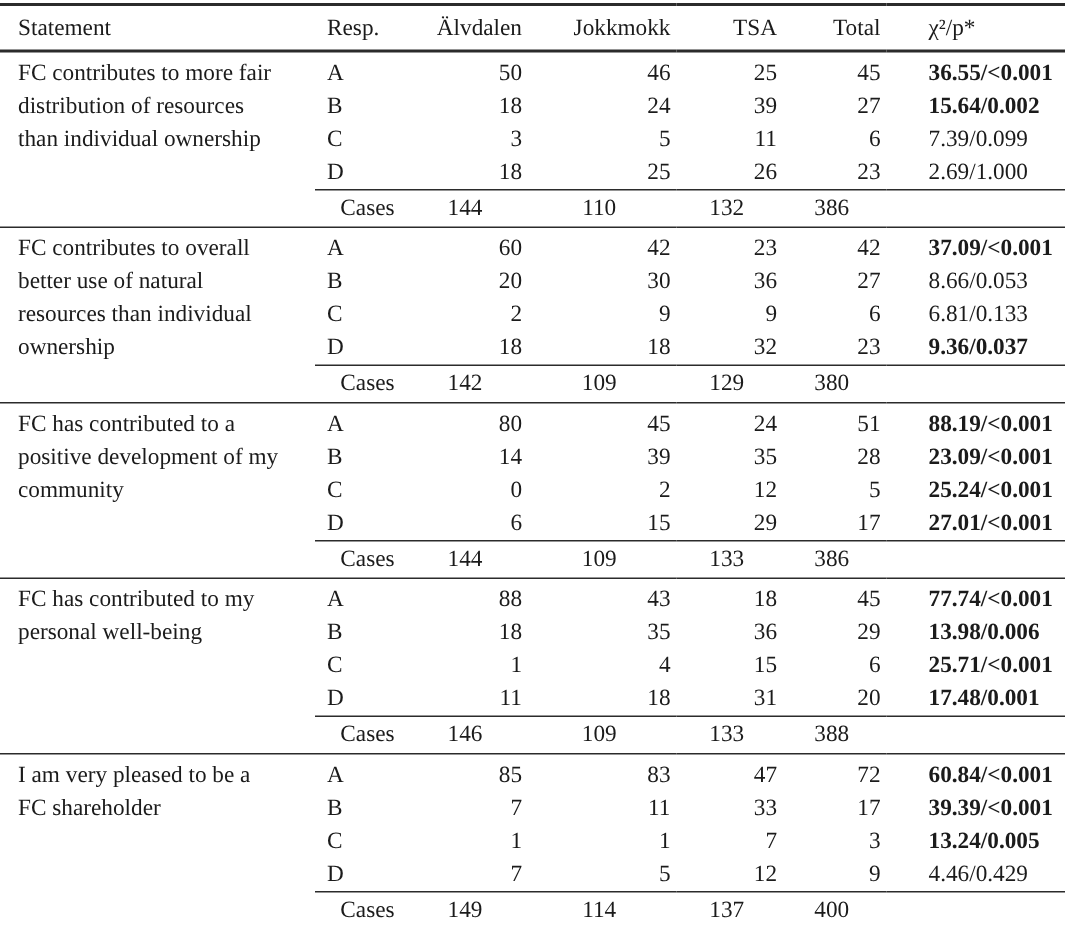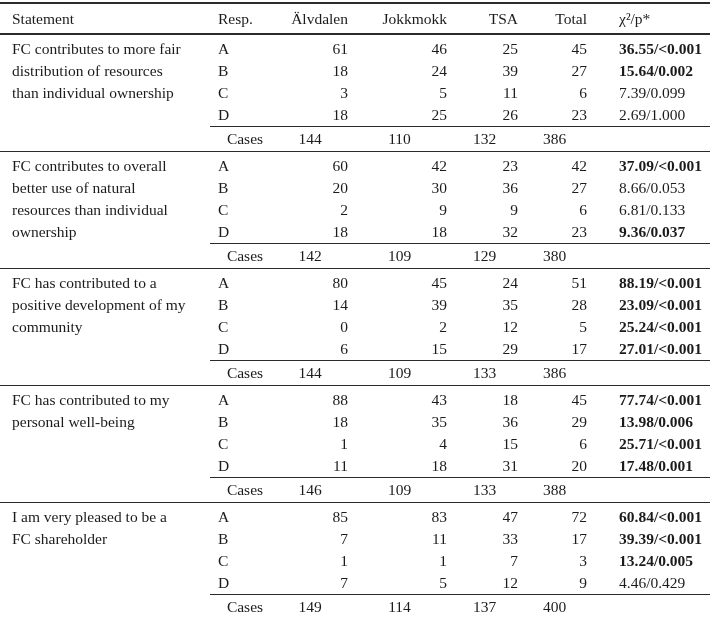--- a/index.html
+++ b/index.html
@@ -81,21 +81,21 @@
         <th class="c-num">Total</th>
         <th class="c-chi">χ²/p*</th>
       </tr>
     </thead>
   <tbody>
         <tr class="first resp-row">
           <td class="stmt c-stmt" rowspan="5">FC contributes to more fair
 distribution of resources
 than individual ownership</td>
           <td class="c-resp">A</td>
-          <td class="c-num">61</td>
+          <td class="c-num">50</td>
           <td class="c-num">46</td>
           <td class="c-num">25</td>
           <td class="c-num">45</td>
           <td class="c-chi bold">36.55/&lt;0.001</td>
         </tr>
         <tr class="resp-row">
           <td class="c-resp">B</td>
           <td class="c-num">18</td>
           <td class="c-num">24</td>
           <td class="c-num">39</td>

